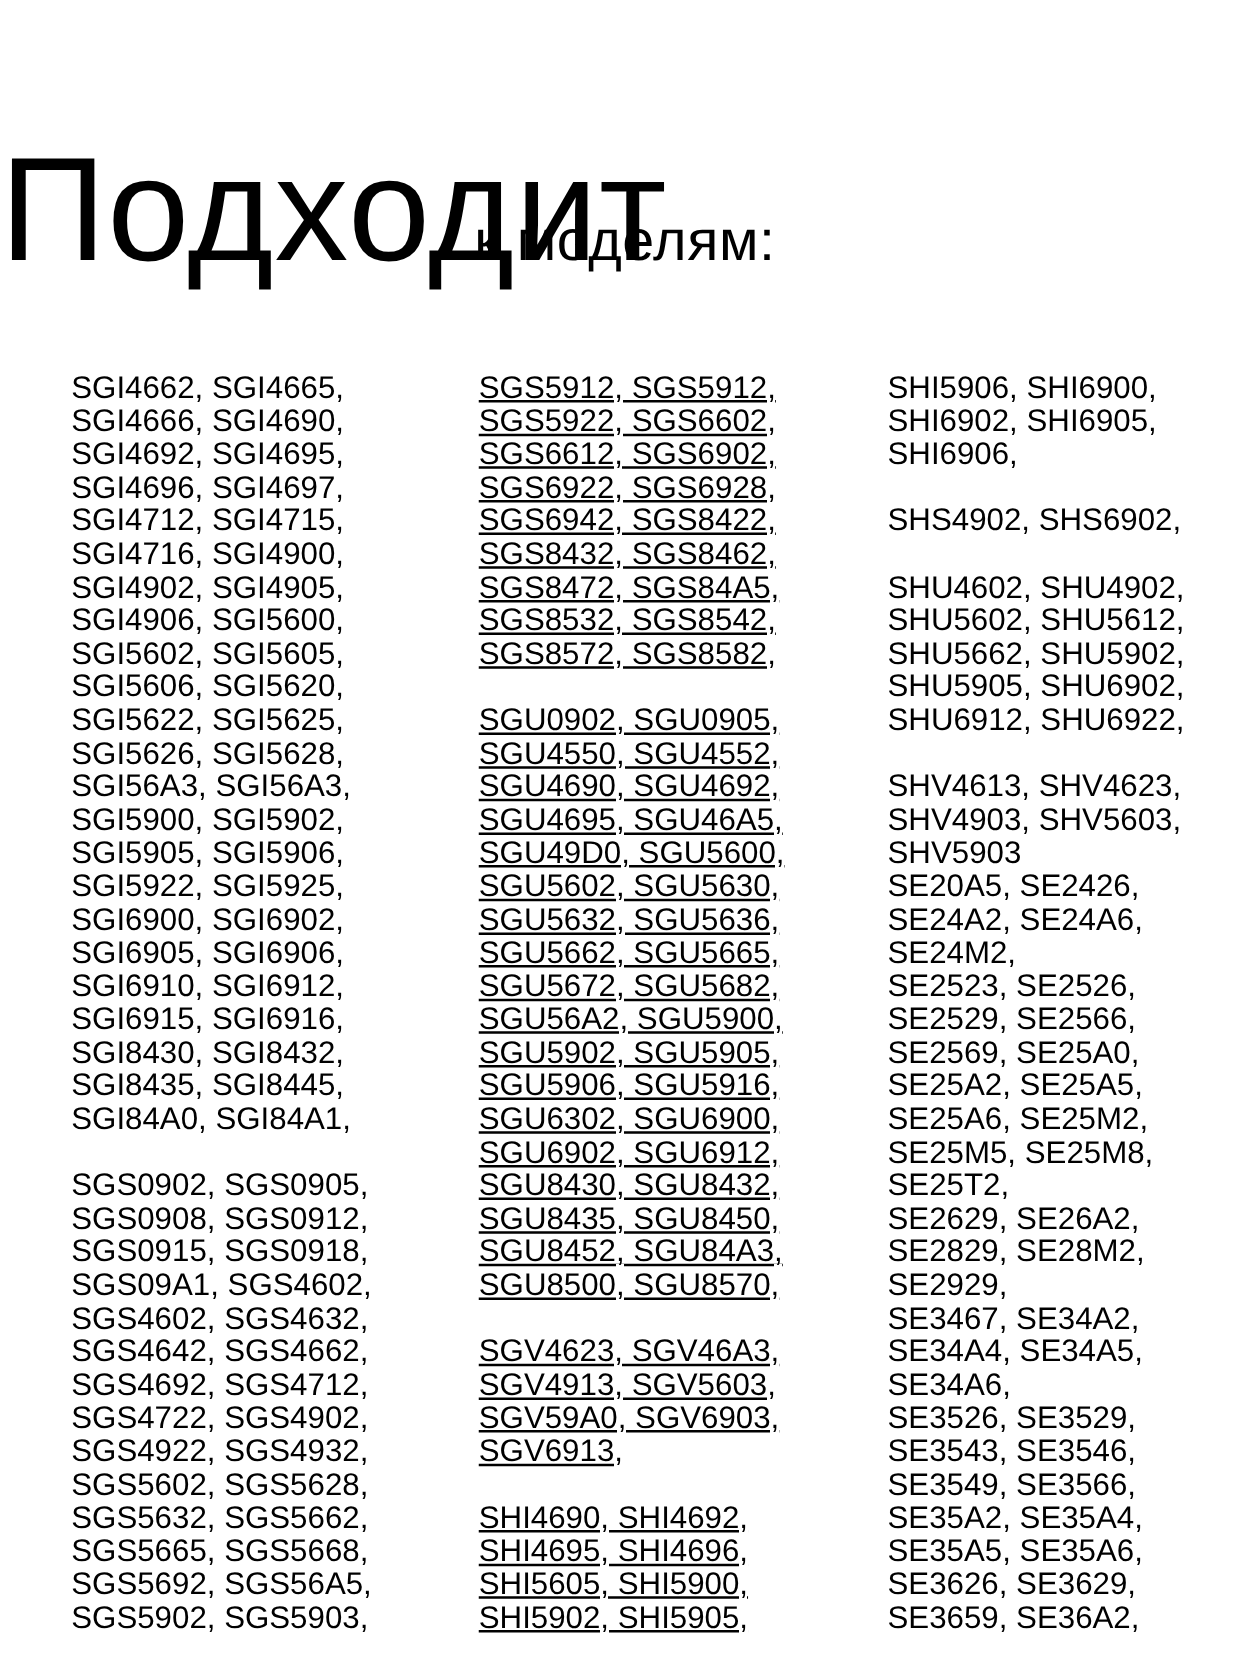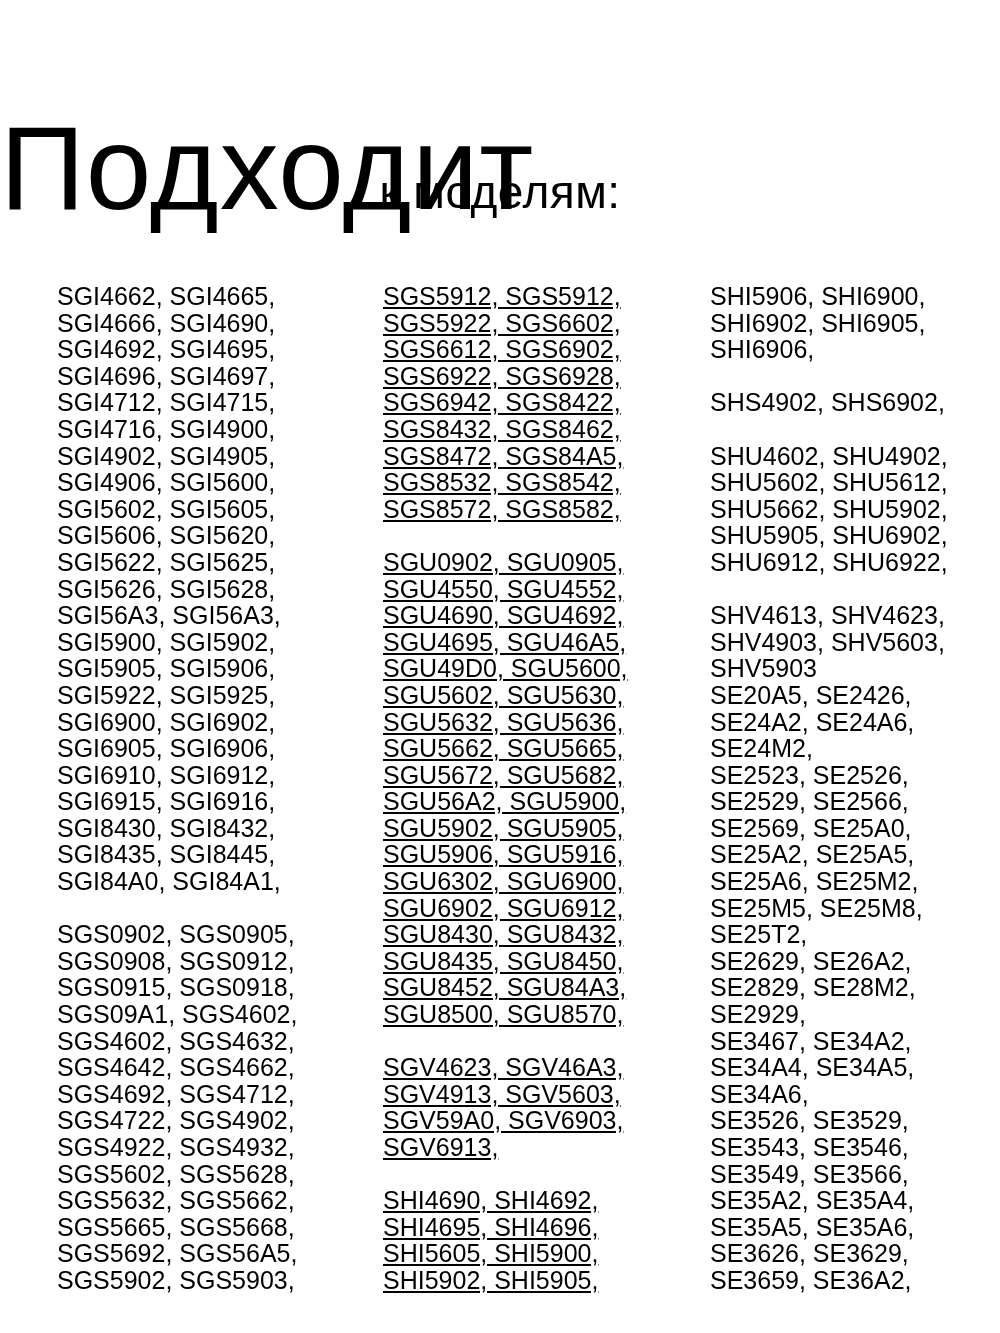--- a/index.html
+++ b/index.html
@@ -1,19 +1,19 @@
 <!DOCTYPE html>
 <html><head>
   <meta charset="utf-8">
   <style>
     html, body { margin: 0; padding: 0; background: #ffffff; }
     body { width: 1000px; height: 1333px; position: relative; overflow: hidden; color: #000000; font-family: "Liberation Sans", "DejaVu Sans", sans-serif; }
     .title { position: absolute; left: 0; width: 1000px; top: 30px; font-size: 118px; line-height: 118px; letter-spacing: 1px; font-weight: 400; }
     .subtitle { position: absolute; left: 0; width: 1000px; top: 166px; text-align: center; font-size: 46px; line-height: 52px; font-weight: 400; letter-spacing: 0.5px; }
-    .col { position: absolute; top: 283px; font-size: 25px; line-height: 26.6px; white-space: pre; letter-spacing: 0px; }
+    .col { position: absolute; top: 297px; font-size: 25px; line-height: 26.6px; white-space: pre; letter-spacing: 0px; }
     .col .line { display: block; height: 26.6px; }
     #col-1 { left: 57px; }
     #col-2 { left: 383px; text-decoration: underline; }
     #col-3 { left: 710px; }
   </style>
 </head>
 <body>
 
 <h1 class="title">Подходит</h1>
 <div class="subtitle">к моделям:</div>

